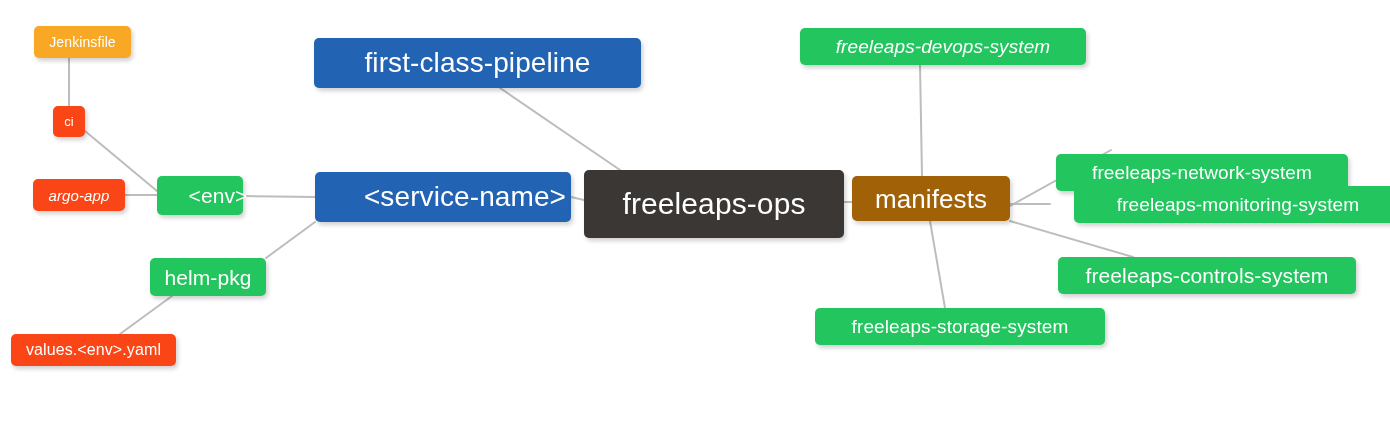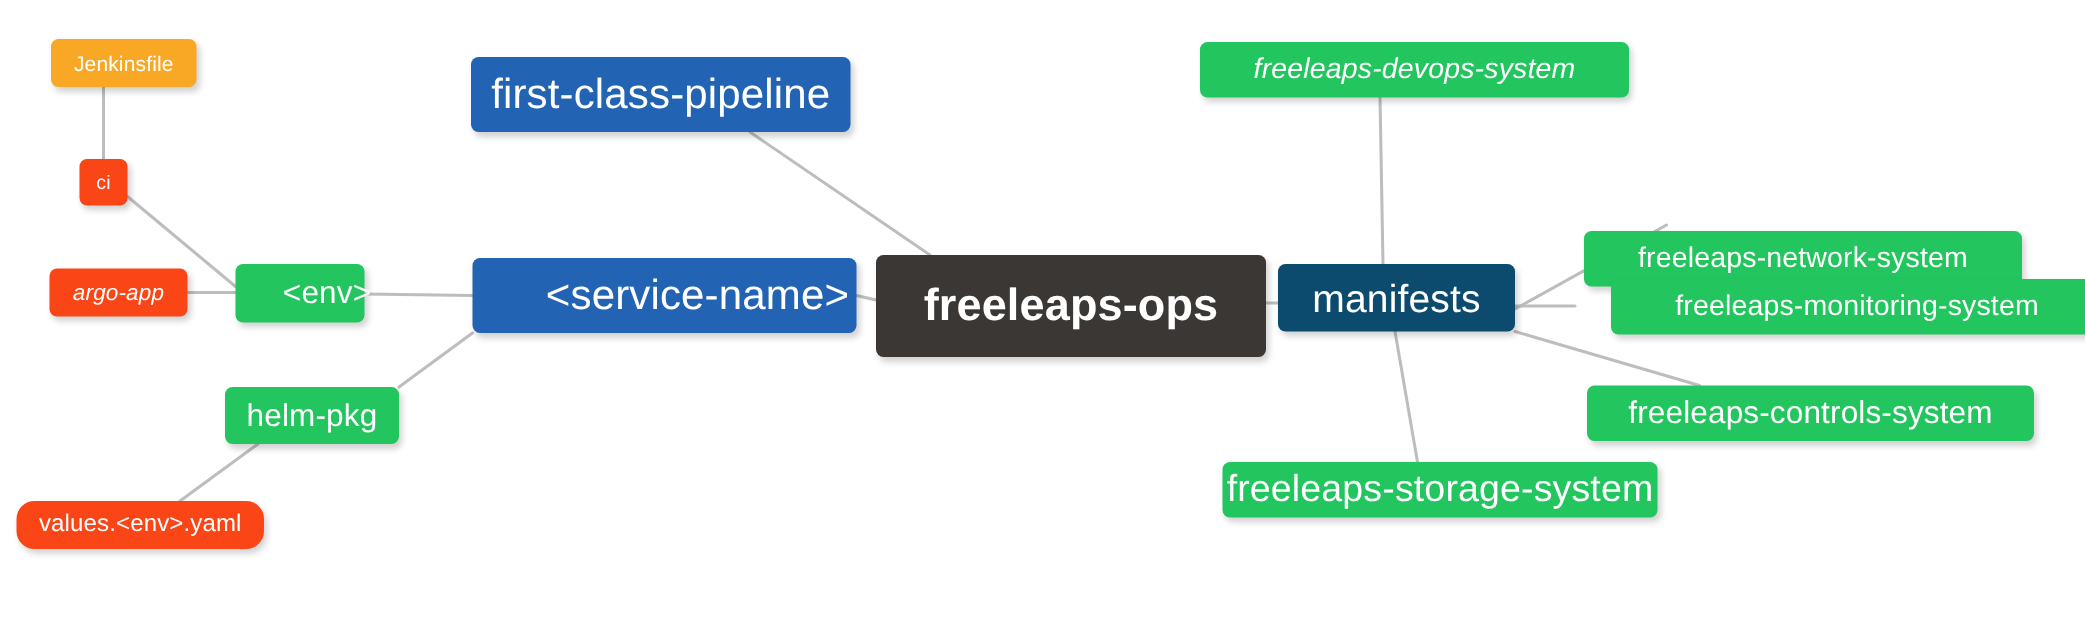--- a/index.html
+++ b/index.html
@@ -59,24 +59,24 @@
       <line x1="1010" y1="204" x2="1050" y2="204" stroke="#bdbdbd" stroke-width="2" stroke-linecap="round"></line>
       <line x1="1010" y1="221" x2="1133" y2="257" stroke="#bdbdbd" stroke-width="2" stroke-linecap="round"></line>
       <line x1="930" y1="221" x2="945" y2="308" stroke="#bdbdbd" stroke-width="2" stroke-linecap="round"></line>
     </svg>
   <div id="node-layer">
       <div class="node" style="left: 34px; top: 26px; width: 97px; height: 32px; background: rgb(249, 168, 38); font-size: 14px;">Jenkinsfile</div>
       <div class="node" style="left: 53px; top: 106px; width: 32px; height: 31px; background: rgb(250, 70, 22); font-size: 13px;">ci</div>
       <div class="node" style="left: 33px; top: 179px; width: 92px; height: 32px; background: rgb(250, 70, 22); font-size: 15px; font-style: italic;">argo-app</div>
       <div class="node" style="left: 157px; top: 176px; width: 86px; height: 39px; background: rgb(34, 197, 94); font-size: 21px; padding-left: 36px;">&lt;env&gt;</div>
       <div class="node" style="left: 150px; top: 258px; width: 116px; height: 38px; background: rgb(34, 197, 94); font-size: 21px;">helm-pkg</div>
-      <div class="node" style="left: 11px; top: 334px; width: 165px; height: 32px; background: rgb(250, 70, 22); font-size: 16px; border-radius: 12px;">values.&lt;env&gt;.yaml</div>
-      <div class="node" style="left: 314px; top: 38px; width: 253px; height: 50px; background: rgb(34, 99, 179); font-size: 28px;">first-class-pipeline</div>
+      <div class="node" style="left: 11px; top: 334px; width: 165px; height: 32px; background: rgb(250, 70, 22); font-size: 16px;">values.&lt;env&gt;.yaml</div>
+      <div class="node" style="left: 314px; top: 38px; width: 327px; height: 50px; background: rgb(34, 99, 179); font-size: 28px;">first-class-pipeline</div>
       <div class="node" style="left: 315px; top: 172px; width: 256px; height: 50px; background: rgb(34, 99, 179); font-size: 28px; padding-left: 44px;">&lt;service-name&gt;</div>
-      <div class="node" style="left: 584px; top: 170px; width: 260px; height: 68px; background: rgb(59, 55, 52); font-size: 30px; font-weight: bold;">freeleaps-ops</div>
-      <div class="node" style="left: 852px; top: 176px; width: 158px; height: 45px; background: #0c4a6e; font-size: 26px;">manifests</div>
+      <div class="node" style="left: 584px; top: 170px; width: 260px; height: 68px; background: rgb(59, 55, 52); font-size: 30px;">freeleaps-ops</div>
+      <div class="node" style="left: 852px; top: 176px; width: 158px; height: 45px; background: #a16207; font-size: 26px;">manifests</div>
       <div class="node" style="left: 800px; top: 28px; width: 286px; height: 37px; background: rgb(34, 197, 94); font-size: 19px; font-style: italic;">freeleaps-devops-system</div>
       <div class="node" style="left: 1056px; top: 113px; width: 292px; height: 37px; background: rgb(34, 197, 94); font-size: 19px; margin-top: 41px;">freeleaps-network-system</div>
       <div class="node" style="left: 1050px; top: 186px; width: 328px; height: 37px; background: rgb(34, 197, 94); font-size: 19px; margin-left: 24px;">freeleaps-monitoring-system</div>
       <div class="node" style="left: 1058px; top: 257px; width: 298px; height: 37px; background: rgb(34, 197, 94); font-size: 21px;">freeleaps-controls-system</div>
-      <div class="node" style="left: 815px; top: 308px; width: 290px; height: 37px; background: rgb(34, 197, 94); font-size: 25px;">freeleaps-storage-system</div>
+      <div class="node" style="left: 815px; top: 308px; width: 290px; height: 37px; background: rgb(34, 197, 94); font-size: 19px;">freeleaps-storage-system</div>
     </div>
 </div>
 
 </body></html>

